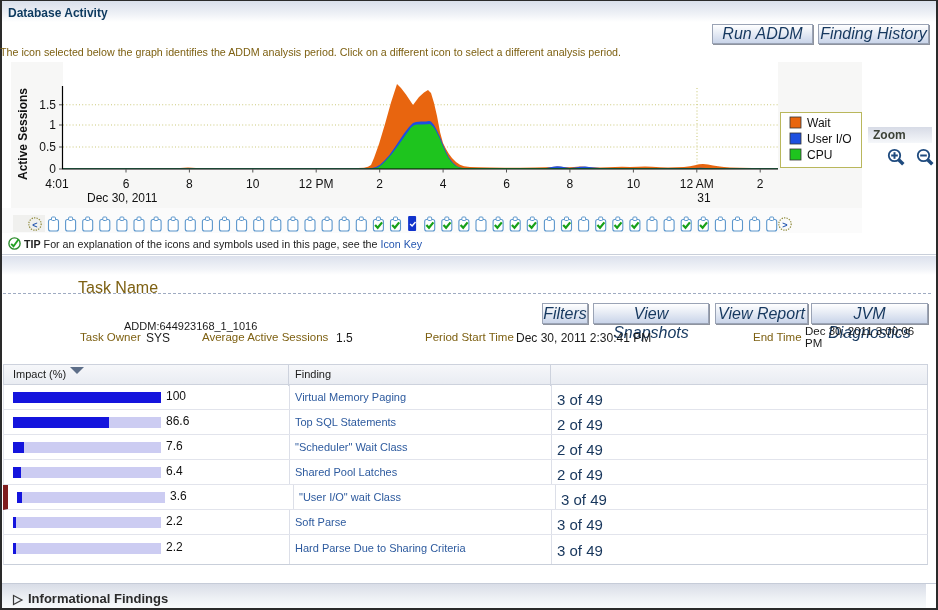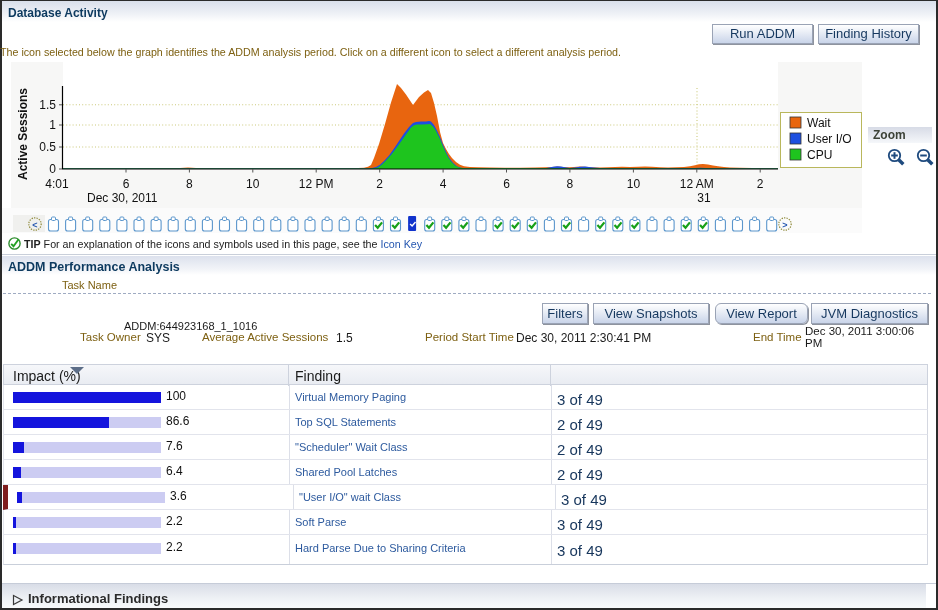--- a/index.html
+++ b/index.html
@@ -2,48 +2,48 @@
 <html><head>
 <meta charset="utf-8">
 <style>
 html,body{margin:0;padding:0;}
 body{width:938px;height:610px;overflow:hidden;background:#fff;font-family:"Liberation Sans",sans-serif;}
 #page{position:relative;width:938px;height:610px;background:#fff;box-sizing:border-box;}
 .abs{position:absolute;}
 .hdrband{left:2px;top:1px;width:934px;height:21px;background:linear-gradient(#d9dfeb,#eef1f6 60%,#ffffff);}
 .h1{font-size:12px;font-weight:bold;color:#0d3a5f;}
 .olive{color:#7e6113;}
-.btn{position:absolute;box-sizing:border-box;border:1px solid #9aa3b5;background:linear-gradient(#ffffff,#e7ecf5 45%,#c9d4e9);color:#16385f;font-size:13px;font-weight:normal;text-align:center;box-shadow:1px 1px 0 #8e939e;}
+.btn{position:absolute;box-sizing:border-box;border:1px solid #9aa3b5;background:linear-gradient(#ffffff,#e7ecf5 45%,#c9d4e9);color:#16385f;font-size:16px;font-weight:normal;text-align:center;box-shadow:1px 1px 0 #8e939e;font-style:italic;}
 .lbl{font-size:11.5px;color:#7e6113;}
 .val{font-size:12px;color:#1a1a1a;}
 .link{color:#2456b0;}
 
 .thead{position:absolute;left:3px;top:364px;width:925px;height:21px;box-sizing:border-box;background:linear-gradient(#f6f7fa,#e9ecf2);border:1px solid #cdd2dd;}
-.tcell{position:absolute;top:0;height:21px;box-sizing:border-box;border-right:1px solid #cdd2dd;font-size:14px;color:#1a1a1a;}
+.tcell{position:absolute;top:0;height:21px;box-sizing:border-box;border-right:1px solid #cdd2dd;font-size:11px;color:#1a1a1a;}
 .row{position:absolute;left:3px;width:925px;height:25px;box-sizing:border-box;border-bottom:1px solid #e2e4ec;}
 .vline{position:absolute;top:0;bottom:0;width:1px;background:#dcdfe8;}
 .track{position:absolute;left:9px;top:7px;width:148px;height:11px;background:#ccccf2;}
 .fill{position:absolute;left:0;top:0;height:11px;background:#1414dd;}
 .num{position:absolute;left:162px;top:4px;font-size:12px;color:#111;}
 .find{position:absolute;left:291px;top:6px;font-size:11px;color:#2d5a9e;}
 .occ{position:absolute;left:553px;top:6px;font-size:15px;color:#17365c;}
 </style>
 </head>
 <body>
 <div id="page">
 
   <div class="abs" style="left:0;top:0;width:938px;height:1px;background:#2a2a2a;"></div>
   <div class="abs" style="left:0;top:0;width:2px;height:610px;background:#2a2a2a;"></div>
   <div class="abs" style="left:936px;top:0;width:2px;height:610px;background:#2a2a2a;"></div>
   <div class="abs" style="left:0;top:608px;width:938px;height:2px;background:#2a2a2a;"></div>
 
   <div class="abs hdrband"></div>
   <div class="abs h1" style="left:8px;top:6px;">Database Activity</div>
   <div class="btn" style="left:712px;top:24px;width:101px;height:20px;line-height:18px;">Run ADDM</div>
-  <div class="btn" style="left:818px;top:24px;width:101px;height:20px;line-height:18px;">Finding History</div>
+  <div class="btn" style="left:818px;top:24px;width:111px;height:20px;line-height:18px;">Finding History</div>
   <div class="abs olive" style="left:0;top:46px;font-size:10.7px;">The icon selected below the graph identifies the ADDM analysis period. Click on a different icon to select a different analysis period.</div>
 
   <svg class="abs" style="left:0;top:0;" width="938" height="212" viewBox="0 0 938 212">
     <rect x="11" y="62" width="851" height="146" fill="#f7f7f6"></rect>
     <rect x="63" y="62" width="715" height="107" fill="#ffffff"></rect>
 
     <g stroke="#cbc97b" stroke-width="1.1" stroke-dasharray="1,2.2" fill="none">
       <line x1="63" y1="104.8" x2="778" y2="104.8"></line>
       <line x1="63" y1="125" x2="778" y2="125"></line>
       <line x1="63" y1="147" x2="778" y2="147"></line>
@@ -326,28 +326,27 @@
     </svg>
 
   <svg class="abs" style="left:8px;top:237px;" width="13" height="13" viewBox="0 0 13 13">
     <circle cx="6.5" cy="6.5" r="5.6" fill="#fff" stroke="#2f8e2f" stroke-width="1.4"></circle>
     <path d="M3.2 6.8 L5.5 9.2 L10.6 2.2" fill="none" stroke="#23a123" stroke-width="1.9"></path>
   </svg>
   <div class="abs" style="left:24px;top:238px;font-size:10.7px;color:#222;"><b>TIP</b> For an explanation of the icons and symbols used in this page, see the <span class="link">Icon Key</span></div>
 
   <div class="abs" style="left:2px;top:254px;width:934px;height:1px;background:#c9cfda;"></div>
   <div class="abs" style="left:2px;top:256px;width:934px;height:19px;background:linear-gradient(#dce1ed,#f2f4f8 70%,#fff);"></div>
-  <div class="abs h1" style="left:8px;top:260px;font-size:12.5px;">ADDM Performance Analysis</div>
-  <div class="abs lbl" style="left:62px;top:279px;font-size:11px;">Task Name</div>
+  <div class="abs lbl" style="left:78px;top:279px;font-size:16px;">Task Name</div>
   <div class="abs val" style="left:124px;top:279px;font-size:11px;margin-top:41px;">ADDM:644923168_1_1016</div>
   <div class="abs" style="left:3px;top:293px;width:928px;border-top:1px dashed #9fabc2;"></div>
 
   <div class="btn" style="left:542px;top:303px;width:46px;height:21px;line-height:19px;">Filters</div>
   <div class="btn" style="left:593px;top:303px;width:116px;height:21px;line-height:19px;">View Snapshots</div>
-  <div class="btn" style="left:715px;top:303px;width:93px;height:21px;line-height:19px;border-radius:6px;">View Report</div>
+  <div class="btn" style="left:715px;top:303px;width:93px;height:21px;line-height:19px;">View Report</div>
   <div class="btn" style="left:811px;top:303px;width:117px;height:21px;line-height:19px;">JVM Diagnostics</div>
 
   <div class="abs lbl" style="left:80px;top:331px;">Task Owner</div>
   <div class="abs val" style="left:146px;top:331px;">SYS</div>
   <div class="abs lbl" style="left:202px;top:331px;">Average Active Sessions</div>
   <div class="abs val" style="left:336px;top:331px;">1.5</div>
   <div class="abs lbl" style="left:425px;top:331px;">Period Start Time</div>
   <div class="abs val" style="left:516px;top:331px;">Dec 30, 2011 2:30:41 PM</div>
   <div class="abs lbl" style="left:753px;top:331px;">End Time</div>
   <div class="abs val" style="left:805px;top:325px;width:115px;line-height:12px;font-size:11.5px;white-space:nowrap;">Dec 30, 2011 3:00:06<br>PM</div>

